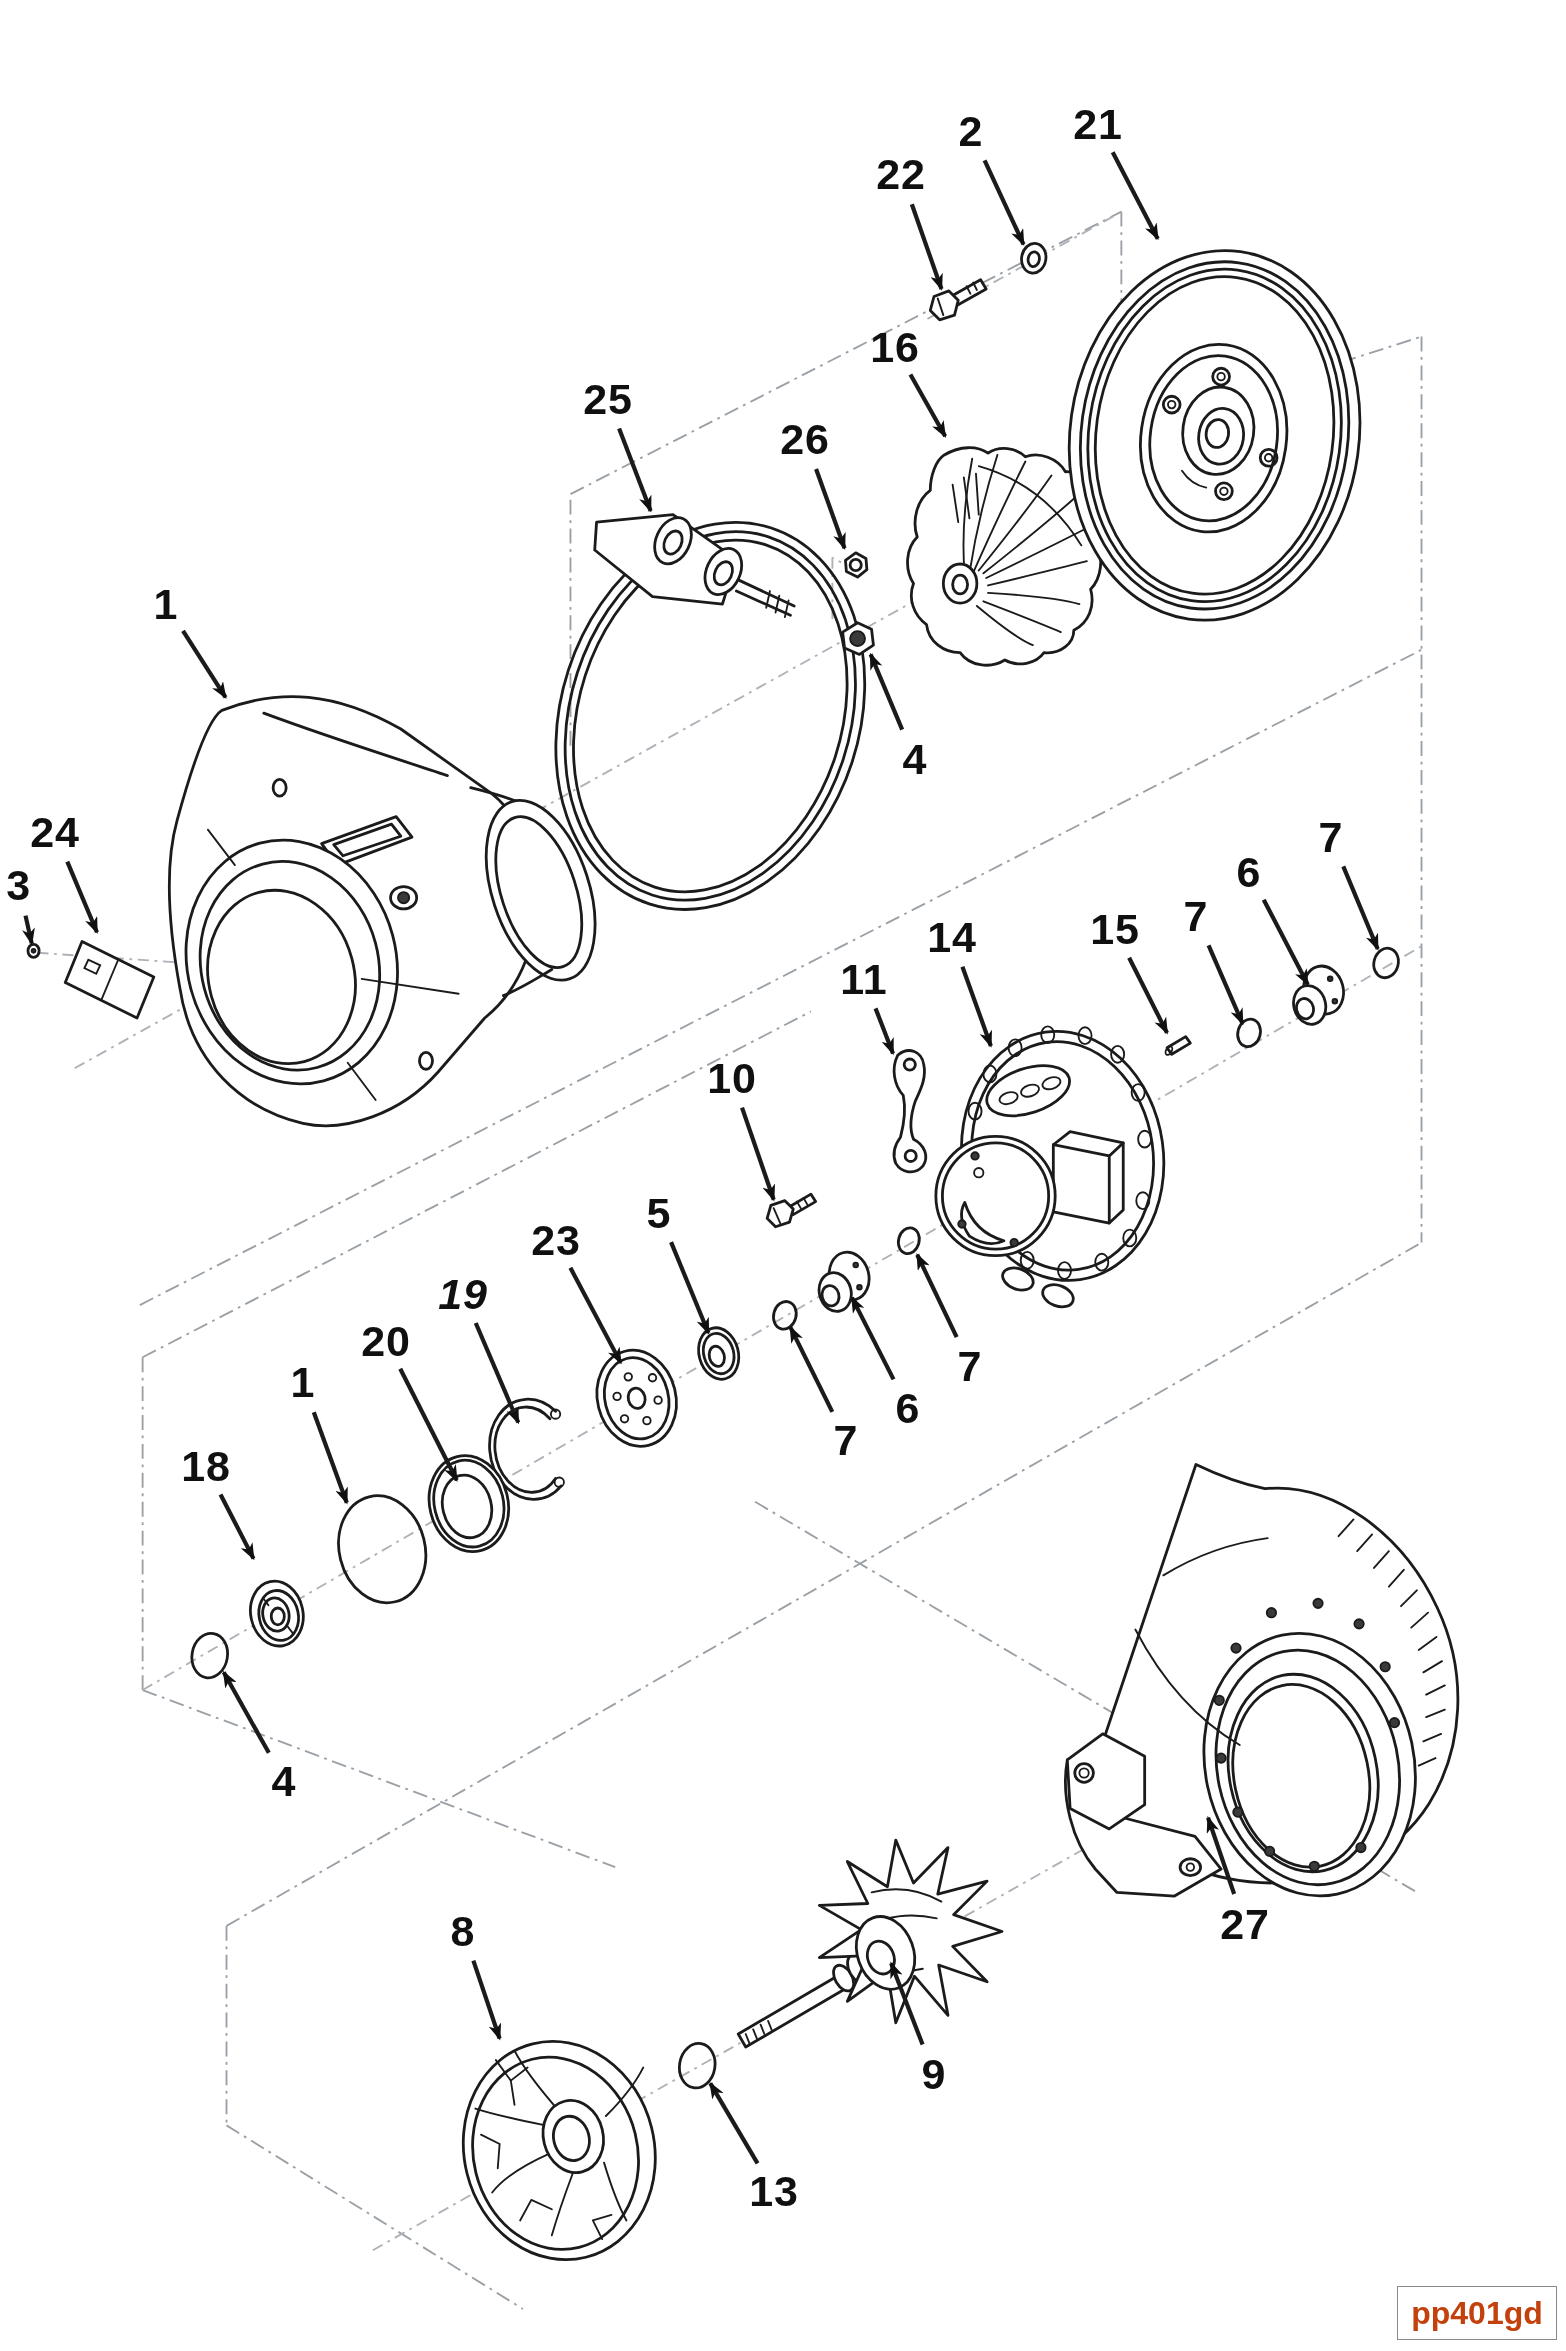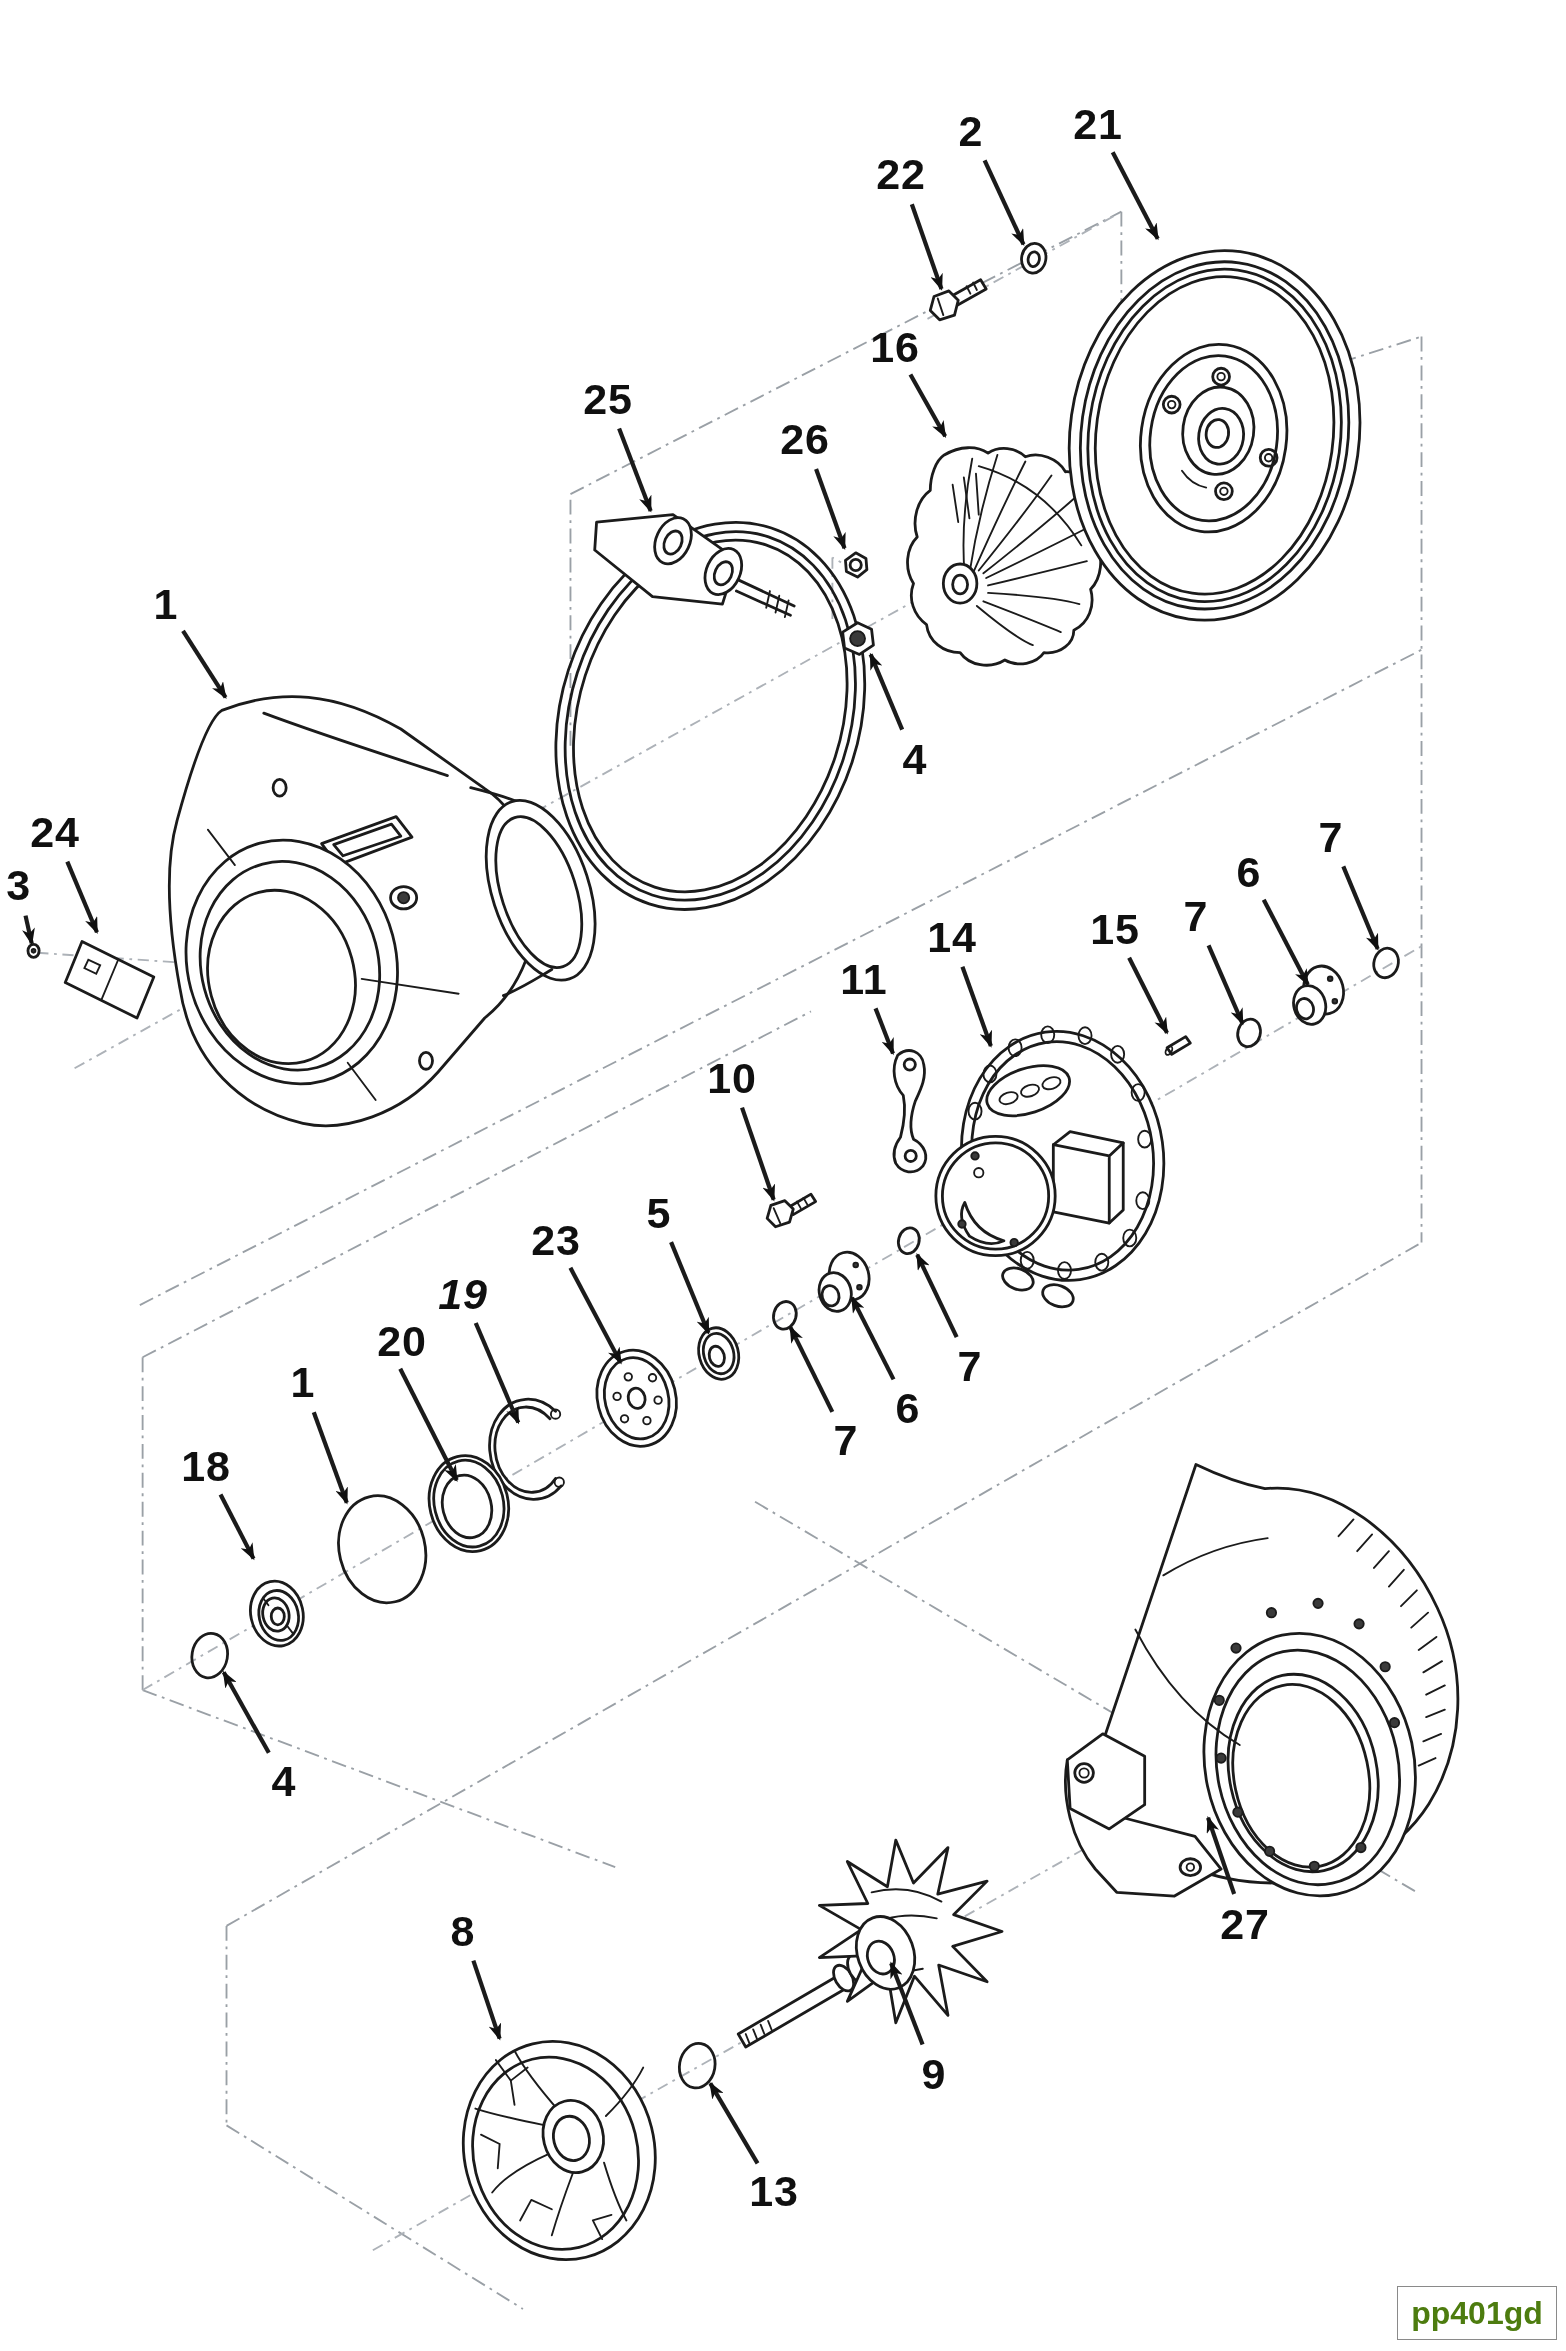--- a/index.html
+++ b/index.html
@@ -6,21 +6,21 @@
   .page{position:relative;width:1566px;height:2351px;background:#ffffff;overflow:hidden;
         font-family:"Liberation Sans", sans-serif;}
   svg{position:absolute;left:0;top:0;}
   #art  {z-index:1;}
   #leaders{z-index:2;}
   #callouts{position:absolute;left:0;top:0;width:100%;height:100%;z-index:3;pointer-events:none;}
   .callout{position:absolute;transform:translate(-50%,-50%);font-weight:bold;font-size:43px;
            color:#101010;letter-spacing:0.9px;}
   .figcode{position:absolute;left:1397px;top:2286px;width:158px;height:52px;z-index:4;
            border:1.9px solid #8a8a8a;background:#fff;display:flex;align-items:center;justify-content:center;
-           font-weight:bold;font-size:32px;color:#4d7c0f;}
+           font-weight:bold;font-size:32px;color:#c2410c;}
   
   .ln{stroke:#1b1b1b;stroke-width:3;fill:none;stroke-linecap:round;stroke-linejoin:round;}
   .lnw{stroke:#1b1b1b;stroke-width:3;fill:#ffffff;stroke-linejoin:round;}
   .lt{stroke:#1b1b1b;stroke-width:2;fill:none;stroke-linecap:round;}
   .dk{stroke:#1b1b1b;stroke-width:2;fill:#3a3a3a;}
   .ph{stroke:#9aa0a6;stroke-width:2;fill:none;stroke-dasharray:16 6 3 6;}
   .ax{stroke:#adb2b8;stroke-width:2;fill:none;stroke-dasharray:12 6 3 6;}
 </style>
 </head>
 <body>
@@ -434,21 +434,21 @@
       <div class="callout" style="left: 732px; top: 1078px;">10</div>
       <div class="callout" style="left: 284px; top: 1781px;">4</div>
       <div class="callout" style="left: 864px; top: 979px;">11</div>
       <div class="callout" style="left: 774px; top: 2191px;">13</div>
       <div class="callout" style="left: 952px; top: 937px;">14</div>
       <div class="callout" style="left: 1115px; top: 929px;">15</div>
       <div class="callout" style="left: 895px; top: 347px; text-align: right;">16</div>
       <div class="callout" style="left: 166px; top: 604px;">1</div>
       <div class="callout" style="left: 206px; top: 1466px;">18</div>
       <div class="callout" style="left: 463px; top: 1294px; font-style: italic;">19</div>
-      <div class="callout" style="left: 386px; top: 1341px; margin-left: 16px;">20</div>
+      <div class="callout" style="left: 386px; top: 1341px;">20</div>
       <div class="callout" style="left: 1098px; top: 124px;">21</div>
       <div class="callout" style="left: 901px; top: 174px;">22</div>
       <div class="callout" style="left: 556px; top: 1240px;">23</div>
       <div class="callout" style="left: 55px; top: 832px;">24</div>
       <div class="callout" style="left: 608px; top: 399px; text-align: center;">25</div>
       <div class="callout" style="left: 805px; top: 439px; text-align: center;">26</div>
       <div class="callout" style="left: 1245px; top: 1924px;">27</div>
     </div>
 
 <div class="figcode">

